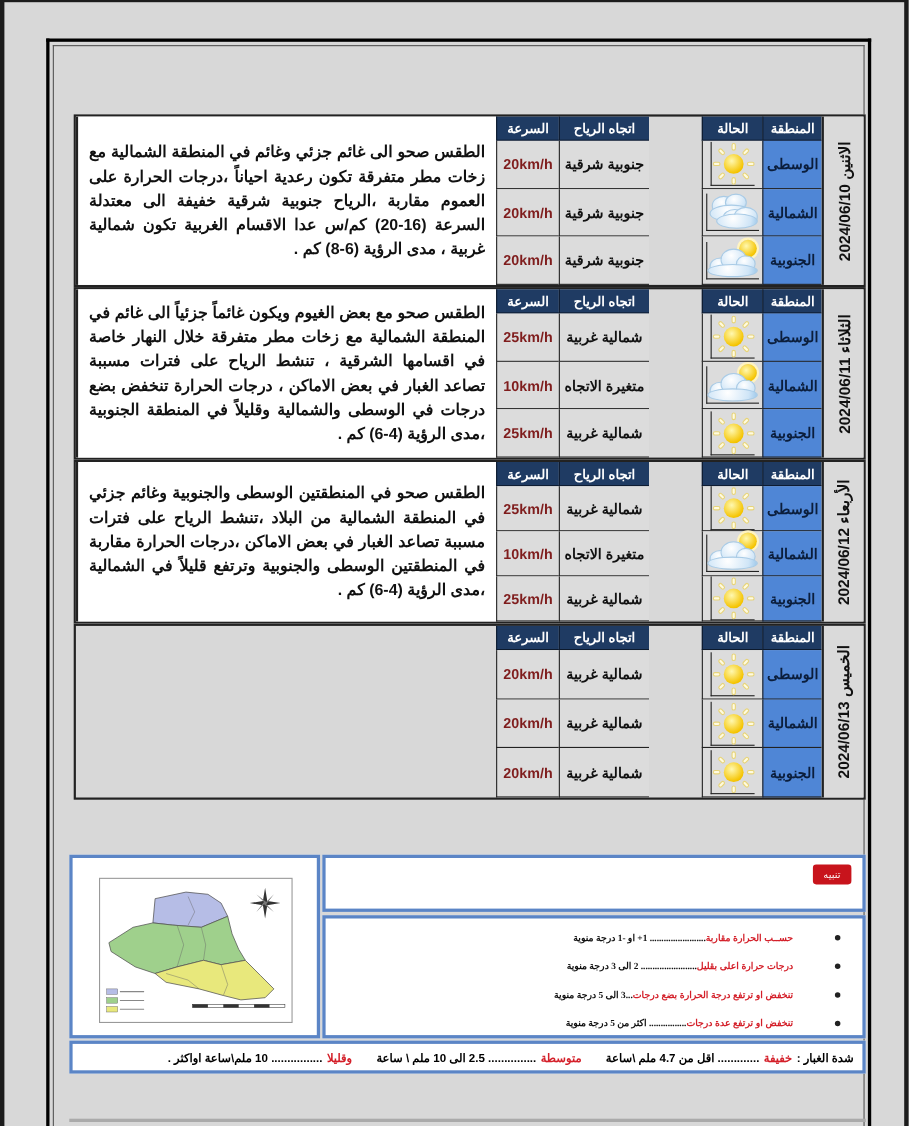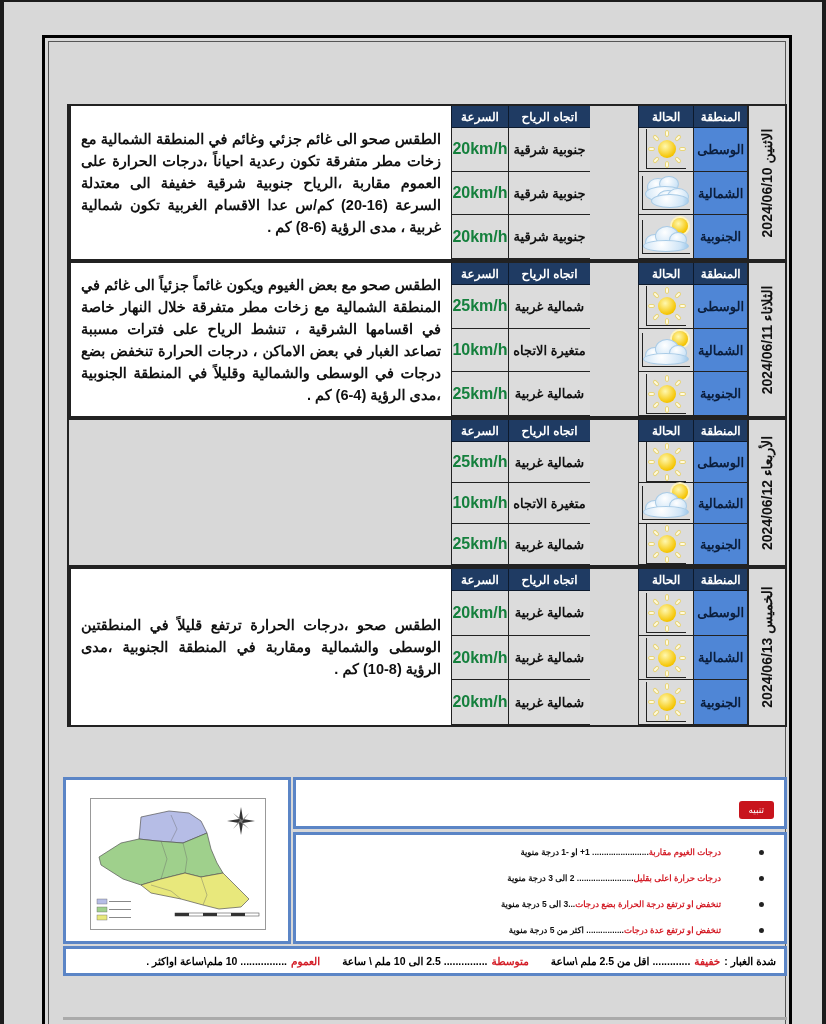--- a/index.html
+++ b/index.html
@@ -52,21 +52,21 @@
   }
   .row { display: flex; flex-direction: row-reverse; flex: 1; }
   .row div {
     display: flex; align-items: center; justify-content: center;
     border-left: 1px solid #222; border-bottom: 1px solid #222;
     font-family: "Liberation Sans", sans-serif; font-weight: bold;
   }
   .c-region { width: 64px; background: #4f86d6; color: #0b1e3c; font-size: 13px; }
   .c-state { width: 66px; background: #dcdcdc; margin-left: 48px; }
   .c-dir { width: 98px; background: #dcdcdc; color: #111; font-size: 13px; }
-  .c-speed { width: 68px; background: #dcdcdc; color: #15803d; font-size: 16px; direction: ltr; }
+  .c-speed { width: 68px; background: #dcdcdc; color: #7f1d1d; font-size: 13px; direction: ltr; }
   .day-text {
     flex: 1; background: #fff; border-left: 2px solid #222;
     display: flex; align-items: center; justify-content: flex-start;
     padding: 6px 10px; direction: rtl;
   }
   .day-text p {
     font-family: "Liberation Sans", sans-serif; font-weight: bold;
     font-size: 14.5px; line-height: 22px; color: #111; text-align: justify;
   }
   
@@ -108,39 +108,39 @@
     border: 1px solid #999; background: #fff;
   }
   .note-box {
     position: absolute; left: 244px; top: 735px; width: 494px; height: 52px;
     border: 3px solid #5b85c6; background: #fff;
     direction: rtl; padding: 6px 10px;
     display: flex; align-items: flex-start; gap: 6px;
   }
   .note-badge {
     background: #c8141c; color: #fff; font-size: 9px; padding: 4px 10px;
-    border-radius: 3px; flex-shrink: 0; margin-top: 15px;
+    border-radius: 3px; flex-shrink: 0; margin-top: 0;
     font-family: "Liberation Sans", sans-serif;
   }
   .note-text {
     font-size: 11px; font-weight: bold; line-height: 18px; color: #111;
     font-family: "Liberation Sans", sans-serif;
   }
   .temp-box {
     position: absolute; left: 244px; top: 790px; width: 494px; height: 112px;
     border: 3px solid #5b85c6; background: #fff; direction: rtl;
     padding: 4px 20px 4px 10px;
   }
   .temp-item {
     display: flex; align-items: center; height: 26px;
     font-size: 8.5px; font-weight: bold; font-family: "Liberation Sans", sans-serif;
   }
   .temp-item .dot { width: 5px; height: 5px; border-radius: 50%; background: #222; margin-left: 38px; }
   .temp-item .red { color: #d4202a; }
-  .temp-item .blk { color: #111; }
+  .temp-item .blk { color: #111; font-family: Liberation Serif, serif; }
   .rain-box {
     position: absolute; left: 14px; top: 904px; width: 724px; height: 30px;
     border: 3px solid #5b85c6; background: #fff;
     direction: rtl; display: flex; align-items: center; padding: 0 8px; gap: 4px;
     font-size: 10.5px; font-weight: bold; font-family: "Liberation Sans", sans-serif;
     white-space: nowrap;
   }
   .rain-box .red { color: #d4202a; }
   .footer-banner {
     position: absolute; left: 16px; top: 938px; width: 718px; height: 34px;
@@ -346,20 +346,23 @@
                   <span class="ray" style="transform: rotate(225deg);"></span>
                   <span class="ray" style="transform: rotate(270deg);"></span>
                   <span class="ray" style="transform: rotate(315deg);"></span>
                   <span class="core"></span>
                 </div>
               </div>
             <div class="c-dir">شمالية غربية</div>
             <div class="c-speed">25km/h</div>
           </div>
         </div>
+        <div class="day-text">
+            <p>الطقس صحو في المنطقتين الوسطى والجنوبية وغائم جزئي في المنطقة الشمالية من البلاد ،تنشط الرياح على فترات مسببة تصاعد الغبار في بعض الاماكن ،درجات الحرارة مقاربة في المنطقتين الوسطى والجنوبية وترتفع قليلاً في الشمالية ،مدى الرؤية (4-6) كم .</p>
+          </div>
       </div>
 
       <div class="day" style="top:525px;height:160px;">
         <div class="day-date">
             <span>الخميس 2024/06/13</span>
           </div>
         <div class="day-table">
           <div class="hdr">
             <div class="c-region">المنطقة</div>
             <div class="c-state">الحالة</div>
@@ -414,23 +417,20 @@
                   <span class="ray" style="transform: rotate(225deg);"></span>
                   <span class="ray" style="transform: rotate(270deg);"></span>
                   <span class="ray" style="transform: rotate(315deg);"></span>
                   <span class="core"></span>
                 </div>
               </div>
             <div class="c-dir">شمالية غربية</div>
             <div class="c-speed">20km/h</div>
           </div>
         </div>
-        <div class="day-text">
-            <p>الطقس صحو ،درجات الحرارة ترتفع قليلاً في المنطقتين الوسطى والشمالية ومقاربة في المنطقة الجنوبية ،مدى الرؤية (8-10) كم .</p>
-          </div>
       </div>
 
 
       <div class="map-box">
         <div class="map-inner">
           <svg width="176" height="132" viewBox="0 0 176 132">
             <path d="M50,18 L78,12 L98,14 L110,22 L116,34 L92,44 L66,42 L48,40 Z" fill="#b6bde6" stroke="#555" stroke-width="0.7"></path>
             <path d="M48,40 L66,42 L92,44 L116,34 L120,50 L126,64 L132,74 L110,78 L94,74 L70,80 L50,86 L32,80 L10,66 L8,58 L30,44 Z" fill="#9fd08c" stroke="#555" stroke-width="0.7"></path>
             <path d="M50,86 L70,80 L94,74 L110,78 L132,74 L146,88 L158,100 L150,108 L128,110 L112,106 L90,100 L60,94 Z" fill="#e8e87c" stroke="#555" stroke-width="0.7"></path>
             <g stroke="#666" stroke-width="0.4" fill="none">
@@ -458,21 +458,21 @@
         </div>
       </div>
 
       <div class="note-box">
         <span class="note-badge">تنبيه</span>
       </div>
 
       <div class="temp-box">
         <div class="temp-item">
           <span class="dot"></span>
-          <span class="red">درجات الغيوم مقاربة</span>
+          <span class="red">حســب الحرارة مقاربة</span>
           <span class="blk">........................  1+  او -1 درجة منوية</span>
         </div>
         <div class="temp-item">
           <span class="dot"></span>
           <span class="red">درجات حرارة اعلى بقليل</span>
           <span class="blk">........................ 2  الى  3 درجة منوية</span>
         </div>
         <div class="temp-item">
           <span class="dot"></span>
           <span class="red">تنخفض او ترتفع درجة الحرارة بضع درجات</span>
@@ -481,26 +481,26 @@
         <div class="temp-item">
           <span class="dot"></span>
           <span class="red">تنخفض او ترتفع عدة درجات</span>
           <span class="blk"> ................  اكثر من  5 درجة منوية</span>
         </div>
       </div>
 
       <div class="rain-box">
         <span>شدة الغبار :</span>
         <span class="red">خفيفة</span>
-        <span>............. اقل من 2.5  ملم \ساعة</span>
+        <span>............. اقل من 4.7  ملم \ساعة</span>
         <span style="width:14px"></span>
         <span class="red">متوسطة</span>
         <span>............... 2.5 الى 10 ملم \ ساعة</span>
         <span style="width:14px"></span>
-        <span class="red">العموم</span>
+        <span class="red">وقليلا</span>
         <span>................ 10 ملم\ساعة اواكثر .</span>
       </div>
 
       <div class="bottom-line"></div>
 
     </div>
   </div>
 </div>
 
 </body></html>

